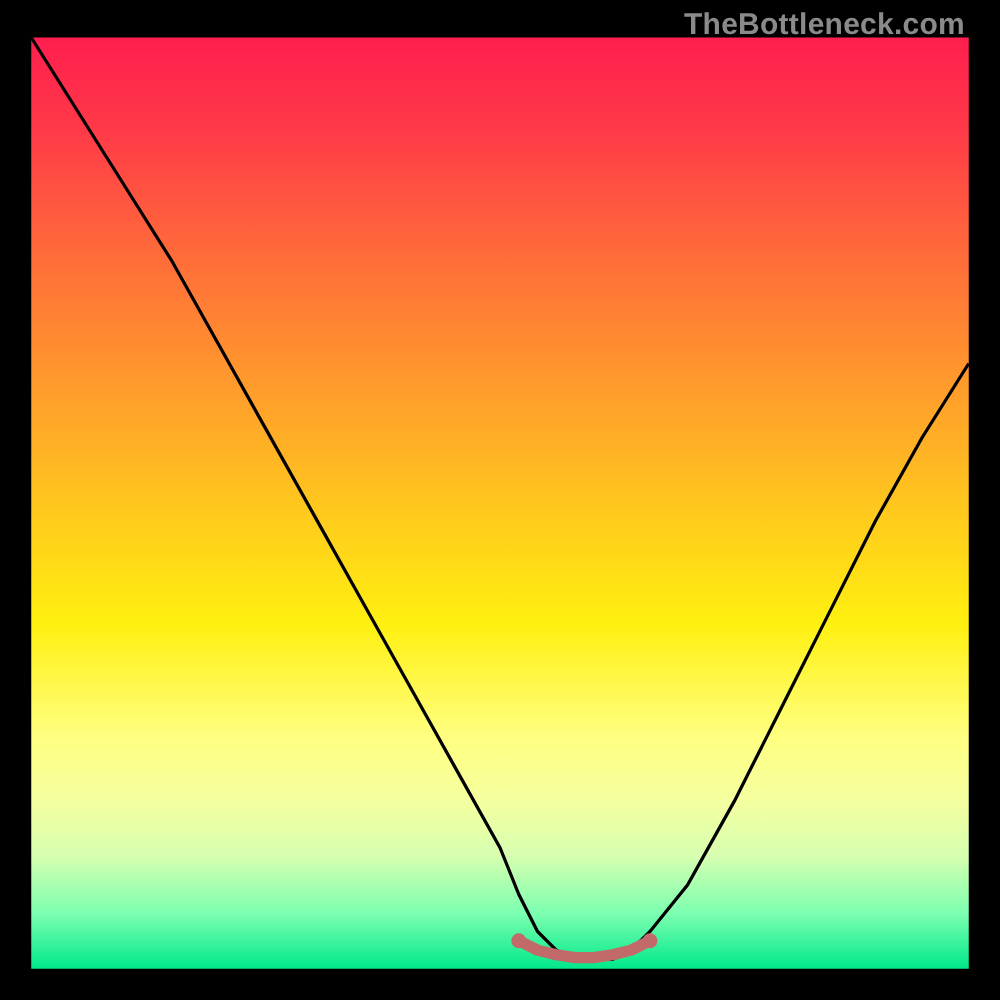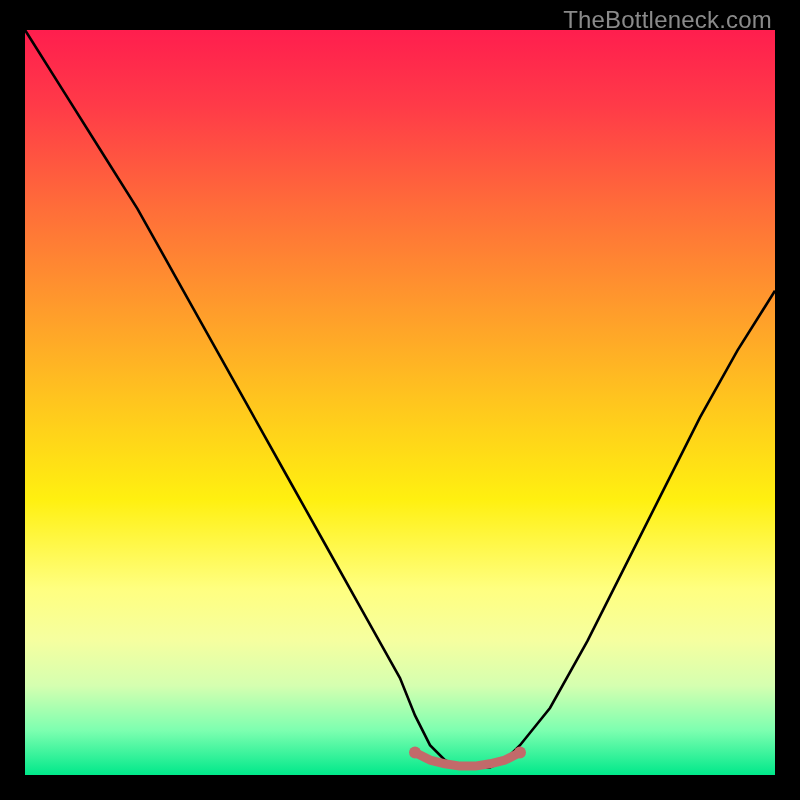--- a/index.html
+++ b/index.html
@@ -29,21 +29,21 @@
       #7dffb0 94%,
       #00e88a 100%
     );
   }
   .watermark {
     position: absolute;
     top: 6px;
     right: 28px;
     font-family: Arial, Helvetica, sans-serif;
     font-size: 24px;
-    font-weight: normal;
+    font-weight: bold;
     color: #8a8a8a;
     letter-spacing: 0.2px;
   }
   svg.curve {
     position: absolute;
     left: 0; top: 0;
     width: 100%; height: 100%;
     overflow: visible;
   }
 </style>

